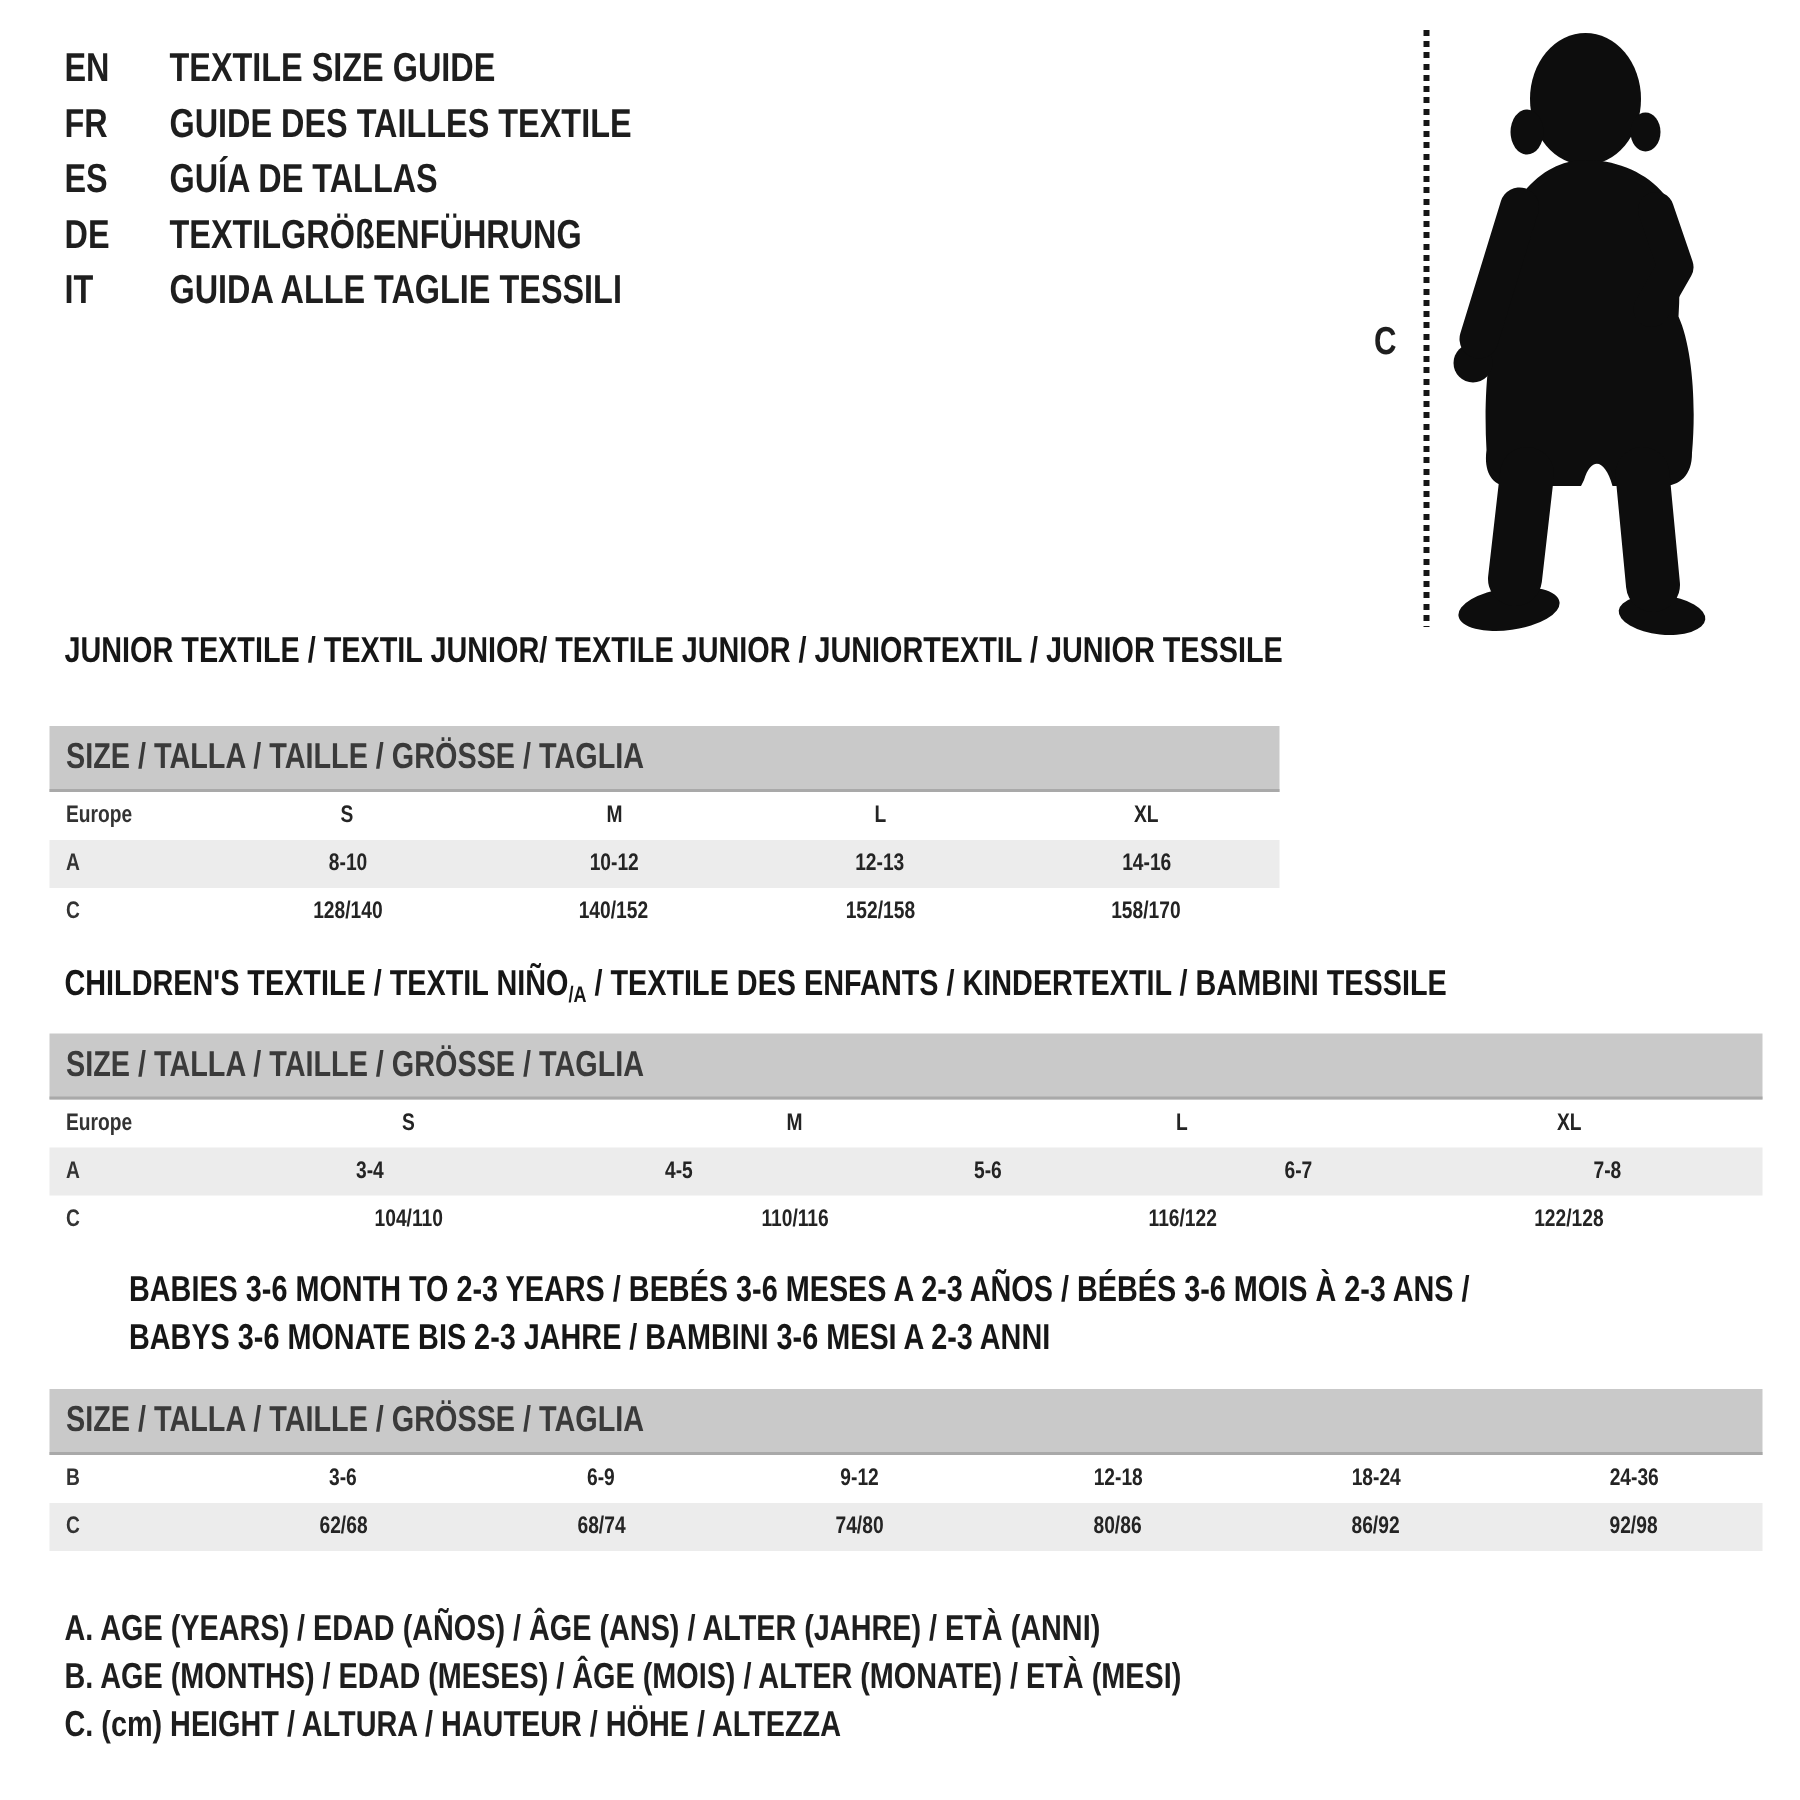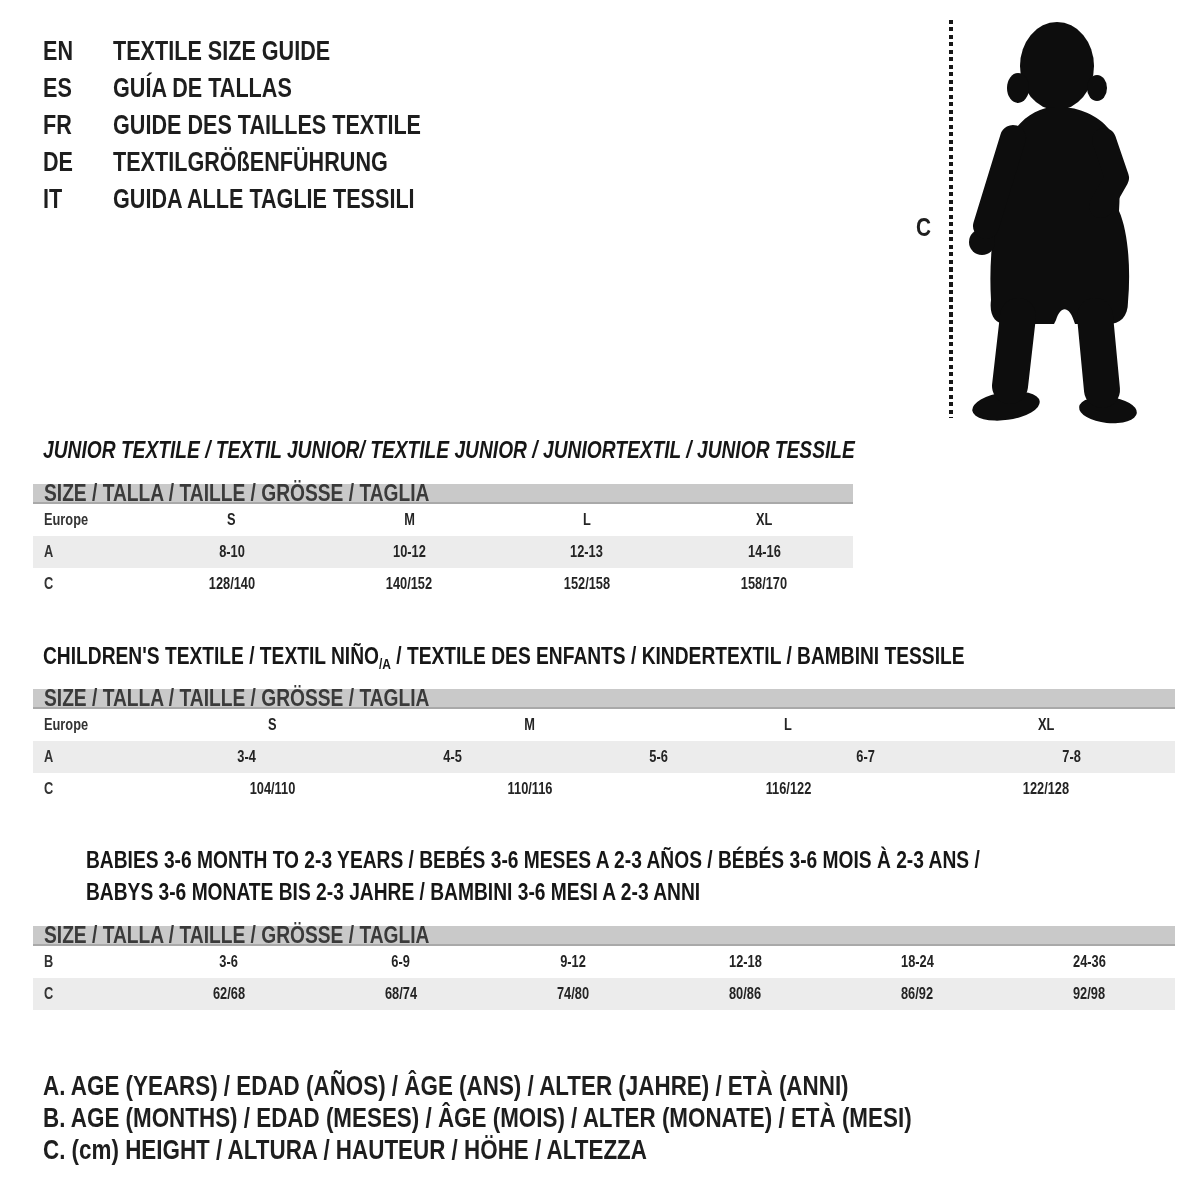--- a/index.html
+++ b/index.html
@@ -8,74 +8,74 @@
     position:relative; width:1200px; height:1200px; background:#ffffff;
     font-family:"Liberation Sans", sans-serif; font-weight:700; color:#1e1e1e;
     overflow:hidden;
   }
   
   .cx  { display:inline-block; transform:scaleX(0.8); transform-origin:0 50%; white-space:nowrap; }
   .cxc { display:inline-block; transform:scaleX(0.8); transform-origin:50% 50%; white-space:nowrap; }
 
   
   .langs { position:absolute; left:43px; top:30px; }
-  .lang-row { display:flex; height:37px; align-items:flex-end; font-size:27px; }
+  .lang-row { display:flex; height:37px; align-items:flex-start; font-size:27px; }
   .code { width:70px; }
 
   
   .measure-line {
     position:absolute; left:949px; top:20px; width:4px; height:398px;
     background:repeating-linear-gradient(to bottom,#161616 0 4px,transparent 4px 7.5px);
   }
   .measure-label { position:absolute; left:916px; top:212px; font-size:26px; }
   .toddler { position:absolute; left:958px; top:16px; width:200px; height:412px; }
 
   
   .sec-heading { position:absolute; left:43px; font-size:24px; color:#161616; }
-  .j-head { top:436px;font-style:italic; }
+  .j-head { top:420px; }
   .c-head { top:642px; }
   .b-head { top:846px; }
   .b-head .hline { display:block; height:32px;margin-left:43px; }
   .subsm { font-size:15px; vertical-align:-5px; }
 
   
   .table { position:absolute; left:33px; }
   .j-table { top:484px; width:820px; }
   .c-table { top:689px; width:1142px; }
   .b-table { top:926px; width:1142px; }
   .tbar {
-    height:20px; background:#c9c9c9; border-bottom:2px solid #a9a9a9;
+    height:44px; background:#c9c9c9; border-bottom:2px solid #a9a9a9;
     display:flex; align-items:center; padding-left:11px; font-size:24px; color:#3a3a3a;
   }
   .trow { display:flex; height:32px; align-items:center; font-size:16px; }
   .trow.shaded { background:#ececec; }
   .lbl { width:110px; padding-left:11px; color:#333333; }
   .cell { flex:1; text-align:center; color:#242424; }
 
   
-  .legend { position:absolute; left:43px; top:1070px; font-size:28px; }
+  .legend { position:absolute; left:43px; top:1070px; font-size:24px; }
   .legend-line { height:32px; display:flex; align-items:center; }
 </style>
 </head>
 <body>
 
 <div class="page">
 
   <div class="langs">
     <div class="lang-row">
       <span class="code"><span class="cx">EN</span></span>
       <span><span class="cx">TEXTILE SIZE GUIDE</span></span>
     </div>
     <div class="lang-row">
+      <span class="code"><span class="cx">FR</span></span>
+      <span><span class="cx">GUIDE DES TAILLES TEXTILE</span></span>
+    </div>
+    <div class="lang-row">
       <span class="code"><span class="cx">ES</span></span>
       <span><span class="cx">GUÍA DE TALLAS</span></span>
-    </div>
-    <div class="lang-row">
-      <span class="code"><span class="cx">FR</span></span>
-      <span><span class="cx">GUIDE DES TAILLES TEXTILE</span></span>
     </div>
     <div class="lang-row">
       <span class="code"><span class="cx">DE</span></span>
       <span><span class="cx">TEXTILGRÖßENFÜHRUNG</span></span>
     </div>
     <div class="lang-row">
       <span class="code"><span class="cx">IT</span></span>
       <span><span class="cx">GUIDA ALLE TAGLIE TESSILI</span></span>
     </div>
   </div>

